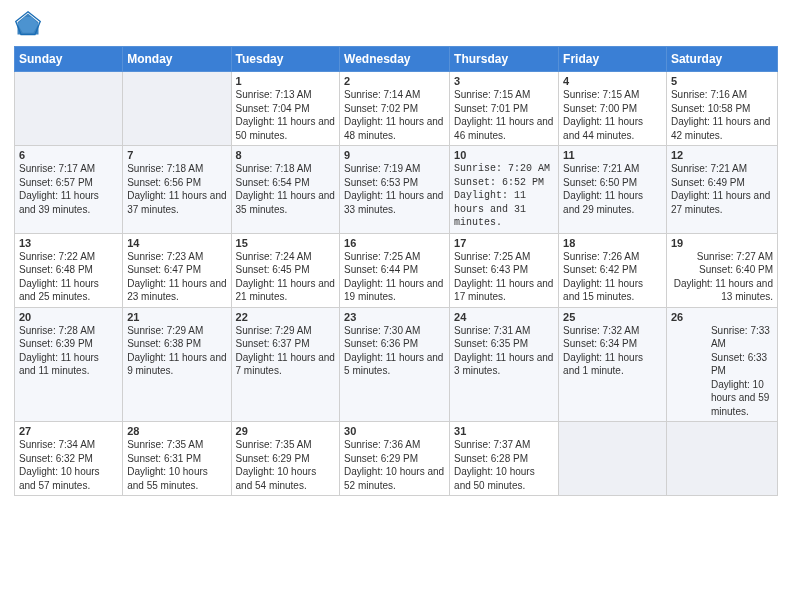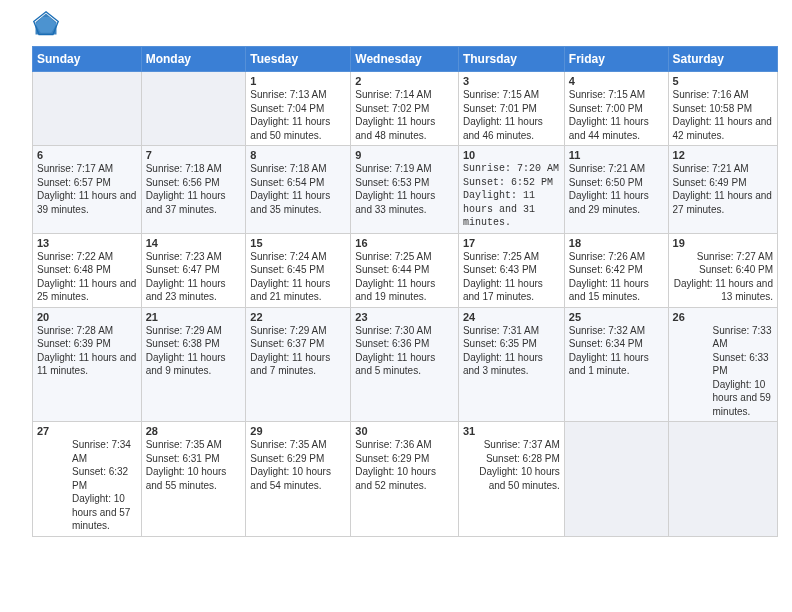--- a/index.html
+++ b/index.html
@@ -7,21 +7,21 @@
       font-family: Arial, sans-serif;
       background: #fff;
       width: 792px;
       min-height: 612px;
       padding: 0;
     }
     .page {
       width: 792px;
       min-height: 612px;
       background: #fff;
-      padding: 10px 14px 14px 32px;
+      padding: 10px 14px 14px 14px;
       border-radius: 27px;
     }
     .header {
       display: flex;
       justify-content: space-between;
       align-items: flex-start;
       margin-bottom: 8px;
     }
     .logo {
       display: flex;
@@ -303,21 +303,21 @@
           <td>
             <span class="day-number">26</span>
             <div class="day-info" style="white-space: pre-line; margin-left: 40px;">Sunrise: 7:33 AM
 Sunset: 6:33 PM
 Daylight: 10 hours and 59 minutes.</div>
           </td>
         </tr>
         <tr>
           <td>
             <span class="day-number">27</span>
-            <div class="day-info" style="white-space: pre-line; margin-left: 35px;">Sunrise: 7:34 AM
+            <div class="day-info" style="white-space: pre-line;">Sunrise: 7:34 AM
 Sunset: 6:32 PM
 Daylight: 10 hours and 57 minutes.</div>
           </td>
           <td>
             <span class="day-number">28</span>
             <div class="day-info" style="white-space: pre-line;">Sunrise: 7:35 AM
 Sunset: 6:31 PM
 Daylight: 10 hours and 55 minutes.</div>
           </td>
           <td>
@@ -327,21 +327,21 @@
 Daylight: 10 hours and 54 minutes.</div>
           </td>
           <td>
             <span class="day-number">30</span>
             <div class="day-info" style="white-space: pre-line;">Sunrise: 7:36 AM
 Sunset: 6:29 PM
 Daylight: 10 hours and 52 minutes.</div>
           </td>
           <td>
             <span class="day-number">31</span>
-            <div class="day-info" style="white-space: pre-line; text-align: right;">Sunrise: 7:37 AM
+            <div class="day-info" style="white-space: pre-line;">Sunrise: 7:37 AM
 Sunset: 6:28 PM
 Daylight: 10 hours and 50 minutes.</div>
           </td>
           <td class="empty-cell"></td>
           <td class="empty-cell"></td>
         </tr>
       </tbody>
   </table>
 </div>
 

